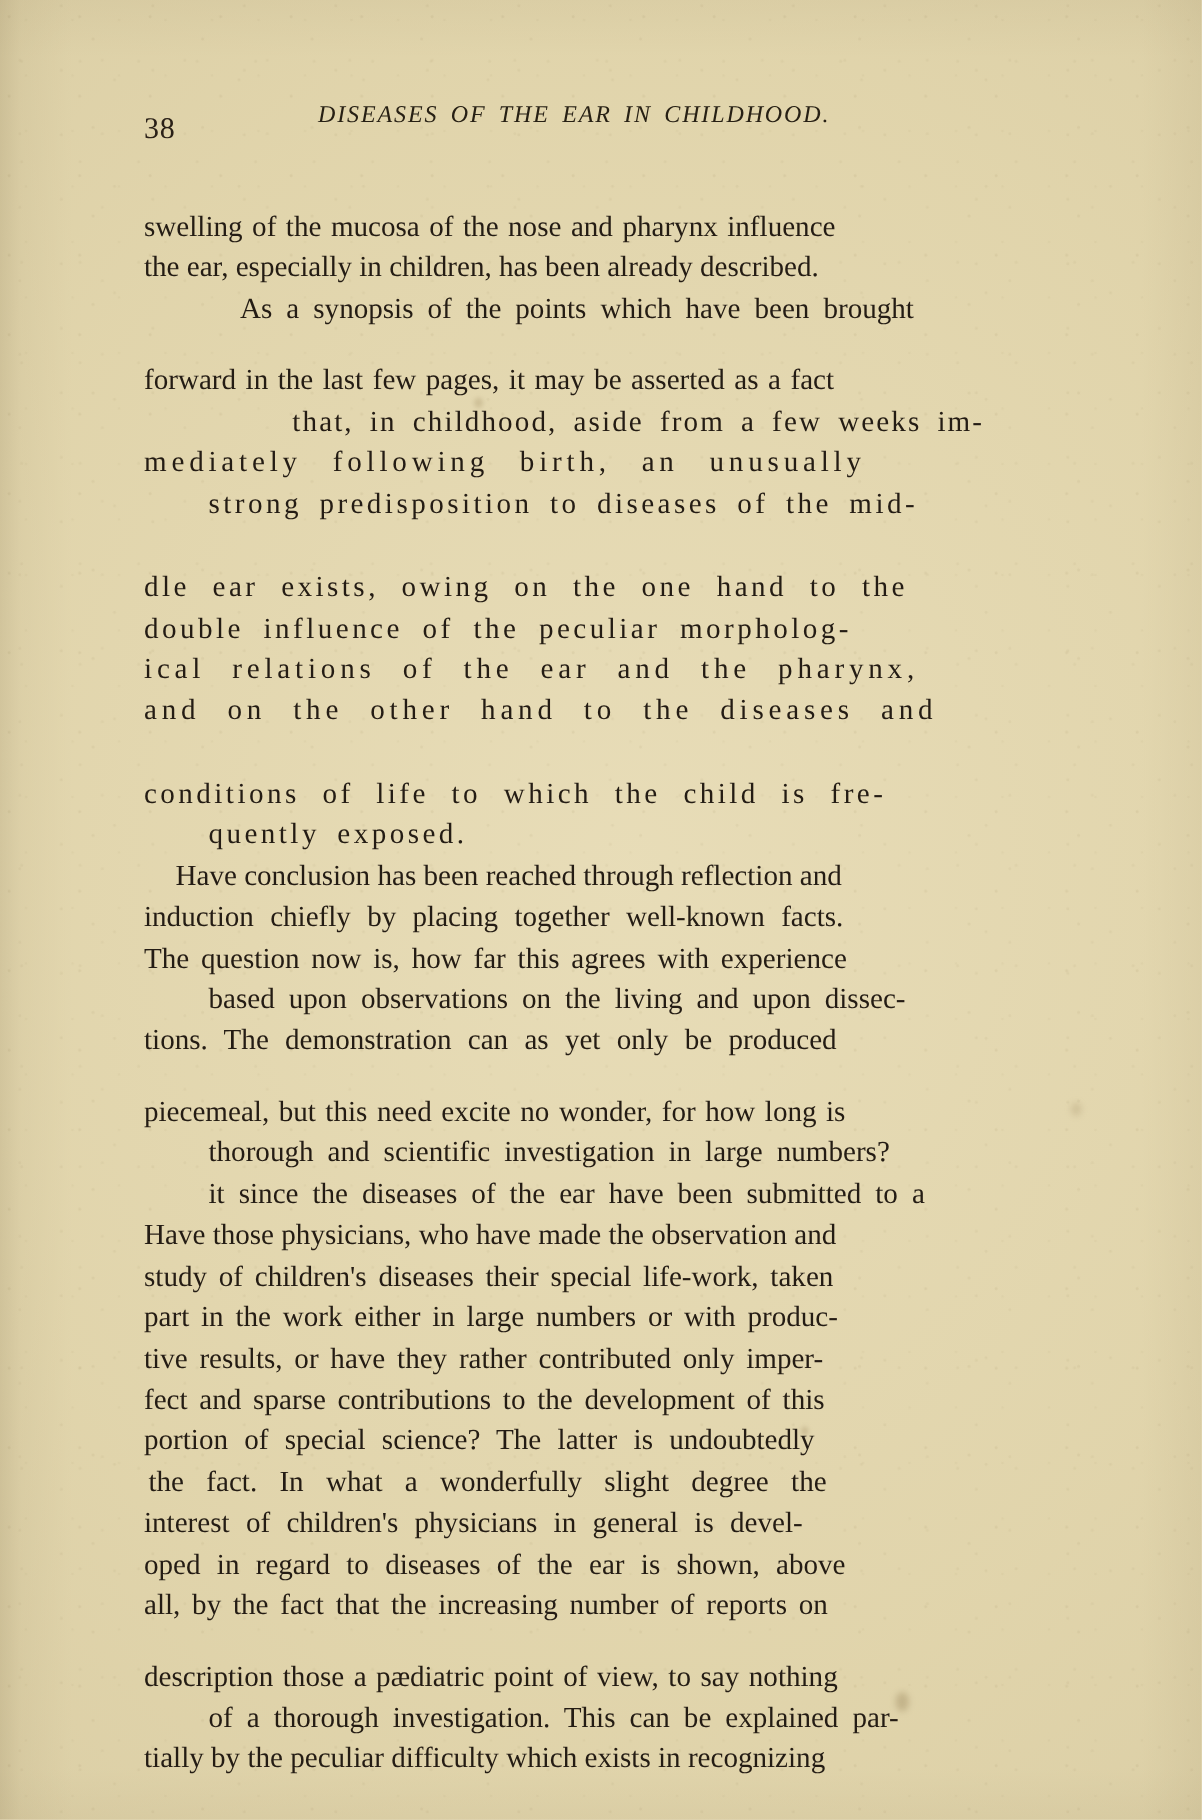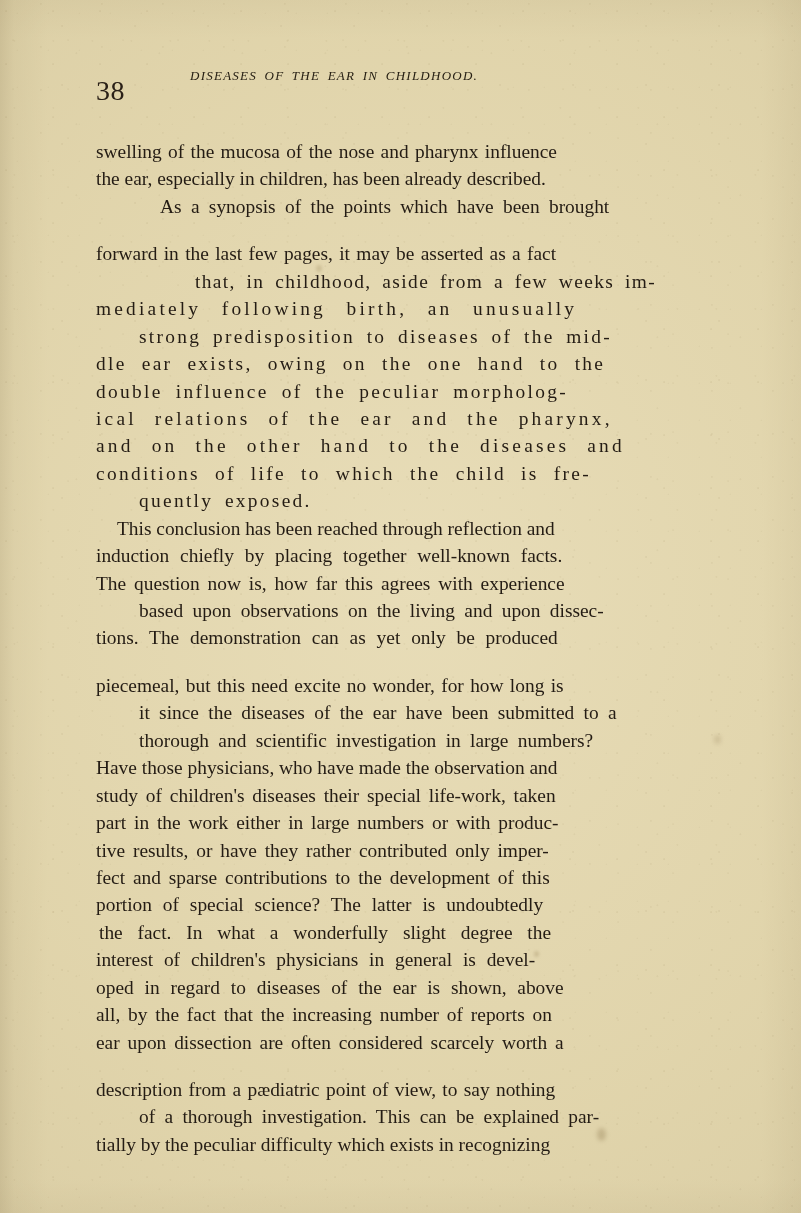--- a/index.html
+++ b/index.html
@@ -57,31 +57,31 @@
     position: absolute;
     left: 96px;
     top: 68px;
     width: 616px;
     height: 30px;
   }
   .folio {
     position: absolute;
     left: 0;
     top: 4px;
-    font-size: 28px;
+    font-size: 20px;
     letter-spacing: 0.5px;
     color: #2a2017;
   }
   .folio .digit-lo { position: relative; top: 3px; }
   .runtitle {
     position: absolute;
-    left: 94px;
+    left: 116px;
     top: 0;
     font-style: italic;
-    font-size: 13px;
+    font-size: 16px;
     letter-spacing: 1.25px;
     word-spacing: 3px;
     color: #272014;
     white-space: nowrap;
   }
 
   
   .textblock {
     position: absolute;
     left: 96px;
@@ -102,21 +102,21 @@
 
   .sp1 { letter-spacing: 1.4px; text-align: center; }
   .sp2 { letter-spacing: 2.3px; }
   .sp3 { letter-spacing: 3.2px; }
 
   .ws0 { word-spacing: 0px; }
   .ws1 { word-spacing: 1.5px; margin-top: 20px; }
   .ws2 { word-spacing: 3px; }
   .ws3 { word-spacing: 4.5px; margin-left: 43px; }
   .ws4 { word-spacing: 6px; }
-  .ws5 { word-spacing: 8px; }
+  .ws5 { word-spacing: 8px; margin-top: 28px; }
   .ws6 { word-spacing: 10px; }
   .ws7 { word-spacing: 12.5px; }
 </style>
 </head>
 <body>
 
 <div class="page">
 
   <div class="grain"></div>
 
@@ -139,37 +139,36 @@
       <div class="ln ws1">forward in the last few pages, it may be asserted as a fact</div>
       <div class="ln ws3 sp1">that, in childhood, aside from a few weeks im-</div>
       <div class="ln ws7 sp3">mediately following birth, an unusually</div>
       <div class="ln ws3 sp2">strong predisposition to diseases of the mid-</div>
       <div class="ln ws5 sp2">dle ear exists, owing on the one hand to the</div>
       <div class="ln ws4 sp2">double influence of the peculiar morpholog-</div>
       <div class="ln ws6 sp3">ical relations of the ear and the pharynx,</div>
       <div class="ln ws6 sp3">and on the other hand to the diseases and</div>
       <div class="ln ws5 sp2">conditions of life to which the child is fre-</div>
       <div class="ln ws3 sp2">quently exposed.</div>
-      <div class="ln ws0 indent">This conclusion has been reached through reflection and</div>
+      <div class="ln ws0 indent">Have conclusion has been reached through reflection and</div>
       <div class="ln ws4">induction chiefly by placing together well-known facts.</div>
       <div class="ln ws2">The question now is, how far this agrees with experience</div>
       <div class="ln ws3">based upon observations on the living and upon dissec-</div>
       <div class="ln ws4">tions. The demonstration can as yet only be produced</div>
       <div class="ln ws1">piecemeal, but this need excite no wonder, for how long is</div>
+      <div class="ln ws3">thorough and scientific investigation in large numbers?</div>
       <div class="ln ws3">it since the diseases of the ear have been submitted to a</div>
-      <div class="ln ws3">thorough and scientific investigation in large numbers?</div>
       <div class="ln ws0">Have those physicians, who have made the observation and</div>
       <div class="ln ws2">study of children's diseases their special life-work, taken</div>
       <div class="ln ws2">part in the work either in large numbers or with produc-</div>
       <div class="ln ws2">tive results, or have they rather contributed only imper-</div>
       <div class="ln ws2">fect and sparse contributions to the development of this</div>
       <div class="ln ws4">portion of special science? The latter is undoubtedly</div>
       <div class="ln ws6 nudge">the fact. In what a wonderfully slight degree the</div>
       <div class="ln ws4">interest of children's physicians in general is devel-</div>
       <div class="ln ws4">oped in regard to diseases of the ear is shown, above</div>
       <div class="ln ws2">all, by the fact that the increasing number of reports on</div>
-      <div class="ln ws2">ear upon dissection are often considered scarcely worth a</div>
-      <div class="ln ws1">description from a pædiatric point of view, to say nothing</div>
+      <div class="ln ws1">description those a pædiatric point of view, to say nothing</div>
       <div class="ln ws3">of a thorough investigation. This can be explained par-</div>
       <div class="ln ws0">tially by the peculiar difficulty which exists in recognizing</div>
     </div>
 
 </div>
 
 </body></html>

